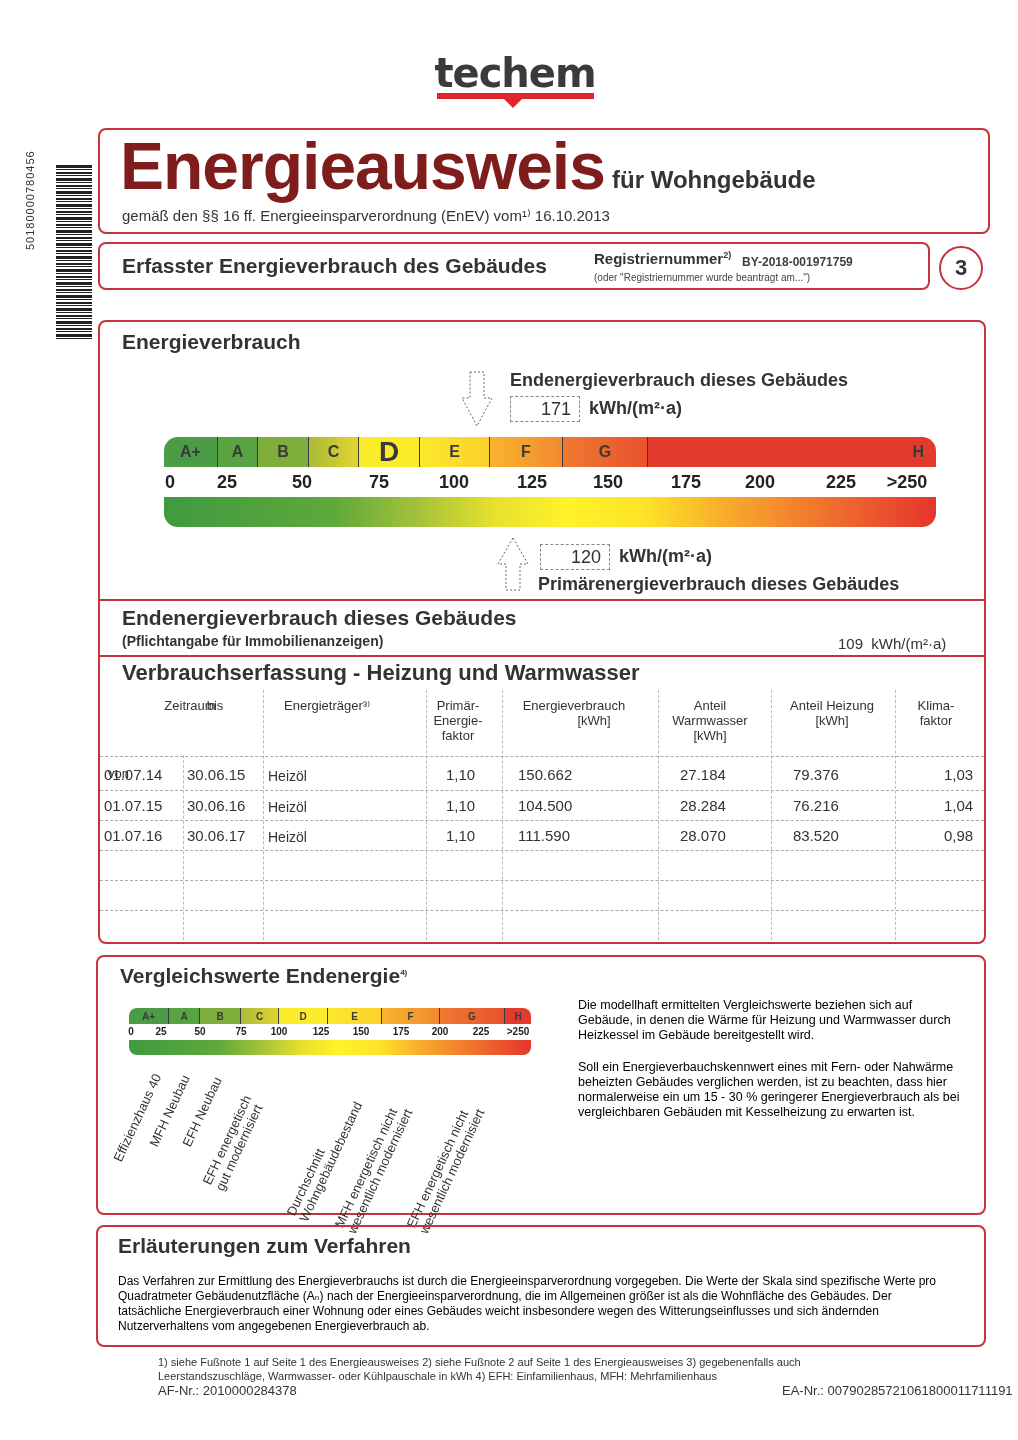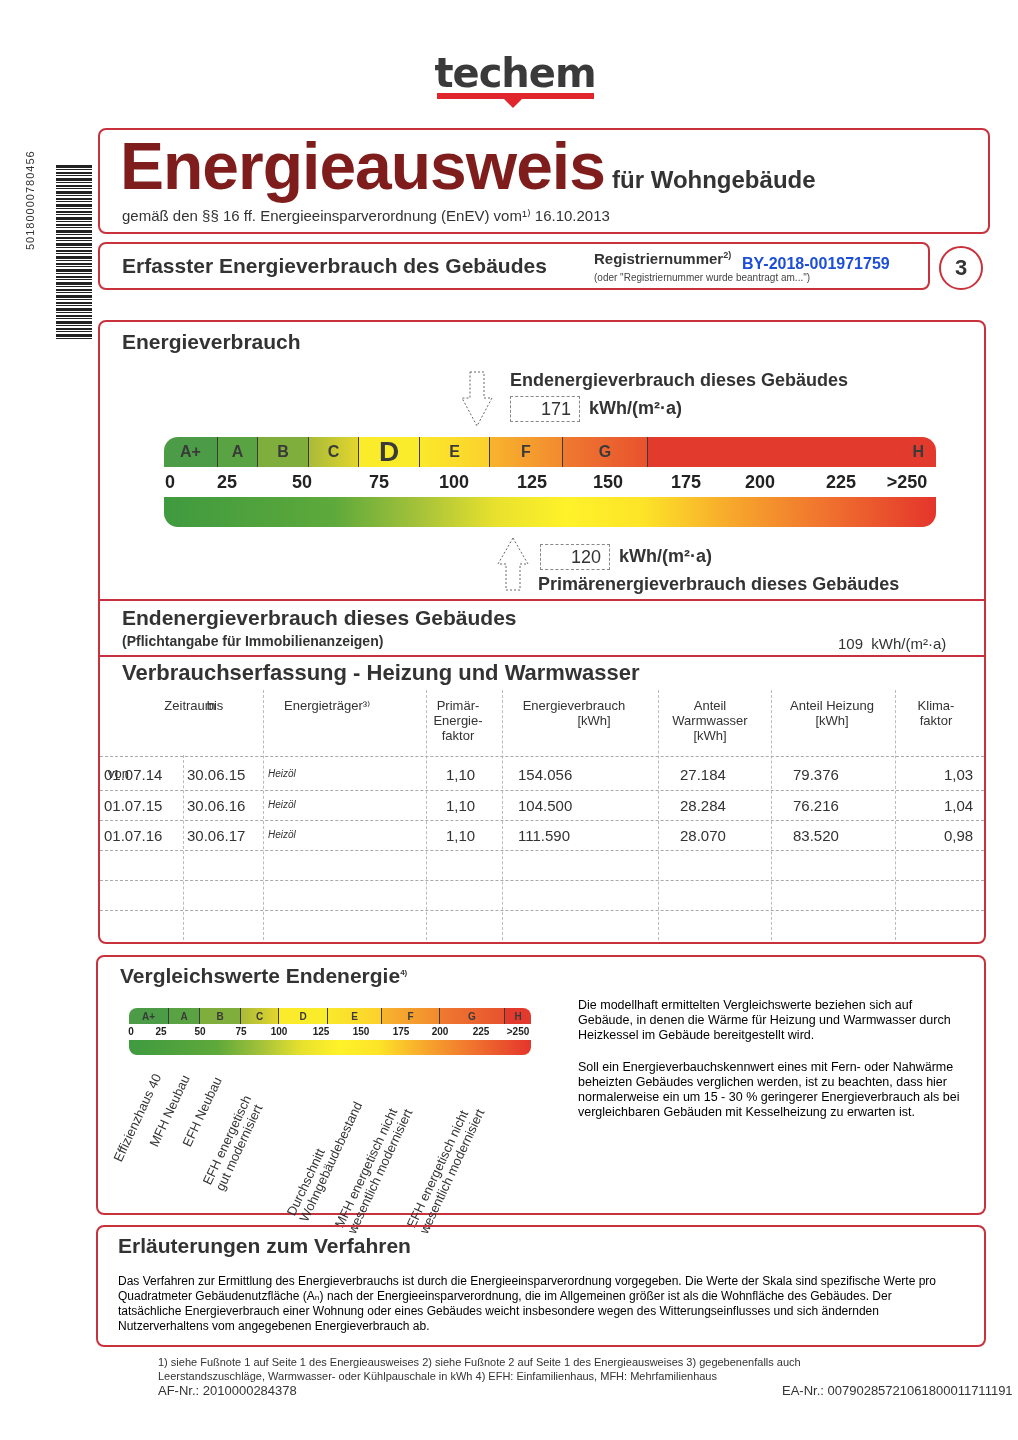--- a/index.html
+++ b/index.html
@@ -18,42 +18,42 @@
     background: repeating-linear-gradient(180deg, #222 0 3px, #fff 3px 4px, #222 4px 5px, #fff 5px 7px, #222 7px 9px, #fff 9px 10px, #222 10px 11px, #fff 11px 13px); }
   .barcode-num { position: absolute; left: 24px; top: 250px; font-size: 11px; color: #333; transform: rotate(-90deg); transform-origin: left top; letter-spacing: 1px; white-space: nowrap; }
 
   
   .title-big { position: absolute; left: 120px; top: 128px; font-size: 66px; font-weight: bold; color: #7f1d1d; letter-spacing: -1px; line-height: 76px; }
   .title-sub { position: absolute; left: 612px; top: 166px; font-size: 24px; font-weight: bold; color: #333; }
   .title-line { position: absolute; left: 122px; top: 207px; font-size: 15px; color: #333; }
   .reg-title { position: absolute; left: 122px; top: 254px; font-size: 21px; font-weight: bold; color: #333; }
   .reg-label { position: absolute; left: 594px; top: 250px; font-size: 15px; font-weight: bold; color: #333; }
   .reg-label sup { font-size: 9px; }
-  .reg-value { position: absolute; left: 742px; top: 255px; font-size: 16px; font-weight: bold; color: #1d4ed8; }
+  .reg-value { position: absolute; left: 742px; top: 255px; font-size: 12px; font-weight: bold; color: #404040; }
   .reg-note { position: absolute; left: 594px; top: 272px; font-size: 10px; color: #444; }
   .page-circle { position: absolute; left: 939px; top: 246px; width: 44px; height: 44px; border: 2px solid #c8323c; border-radius: 50%; font-size: 22px; font-weight: bold; text-align: center; line-height: 40px; color: #333; }
 
   
   .h2 { position: absolute; font-size: 21px; font-weight: bold; color: #333; }
 
   
   .scale-top { position: absolute; border-radius: 14px 14px 0 0; overflow: hidden; display: flex; }
   .scale-bottom { position: absolute; border-radius: 0 0 14px 14px;
     background: linear-gradient(90deg, #3f9a3f 0%, #5ea93b 22%, #a5c23a 33%, #e8e12d 43%, #fff22a 52%, #fde428 62%, #f7a52c 74%, #f0712e 86%, #e4352c 100%); }
   .seg { height: 100%; display: flex; align-items: center; justify-content: center; border-right: 1px solid #3a3a3a; color: #3a3a3a; font-weight: bold; }
   .seg:last-child { border-right: none; }
   .tick { position: absolute; font-weight: bold; color: #222; transform: translateX(-50%); white-space: nowrap; }
 
   .dashed-box { position: absolute; border: 1px dashed #888; text-align: right; padding-right: 8px; font-size: 18px; color: #333; }
   .arrow-svg { position: absolute; }
 
   
   .th { position: absolute; font-size: 13px; color: #333; text-align: center; line-height: 15px; }
   .td { position: absolute; font-size: 15px; color: #333; white-space: nowrap; }
-  .td.sm { font-size: 10px; font-style: italic; }
+  .td.sm { font-size: 14px; }
   .hline { position: absolute; height: 0; border-top: 1px dashed #aaa; }
   .vline { position: absolute; width: 0; border-left: 1px dashed #bbb; }
 
   .rot-label { position: absolute; transform: rotate(-65deg); transform-origin: left bottom; font-size: 13px; color: #333; white-space: nowrap; line-height: 14px; }
 
   .para { position: absolute; font-size: 12.5px; line-height: 15px; color: #000000; }
   .foot { position: absolute; font-size: 11px; color: #333; line-height: 16px; margin-left: 40px; }
 </style>
 </head>
 <body>
@@ -167,21 +167,21 @@
 <div class="hline" style="left:100px; top:790px; width:884px;"></div>
 <div class="hline" style="left:100px; top:820px; width:884px;"></div>
 <div class="hline" style="left:100px; top:850px; width:884px;"></div>
 <div class="hline" style="left:100px; top:880px; width:884px;"></div>
 <div class="hline" style="left:100px; top:910px; width:884px;"></div>
 
 <div class="td" style="left:104px; top:766px;">01.07.14</div>
 <div class="td" style="left:187px; top:766px;">30.06.15</div>
 <div class="td sm" style="left:268px; top:768px;">Heizöl</div>
 <div class="td" style="left:446px; top:766px;">1,10</div>
-<div class="td" style="left:518px; top:766px;">154.056</div>
+<div class="td" style="left:518px; top:766px;">150.662</div>
 <div class="td" style="left:680px; top:766px;">27.184</div>
 <div class="td" style="left:793px; top:766px;">79.376</div>
 <div class="td" style="left:944px; top:766px;">1,03</div>
 
 <div class="td" style="left:104px; top:797px;">01.07.15</div>
 <div class="td" style="left:187px; top:797px;">30.06.16</div>
 <div class="td sm" style="left:268px; top:799px;">Heizöl</div>
 <div class="td" style="left:446px; top:797px;">1,10</div>
 <div class="td" style="left:518px; top:797px;">104.500</div>
 <div class="td" style="left:680px; top:797px;">28.284</div>

